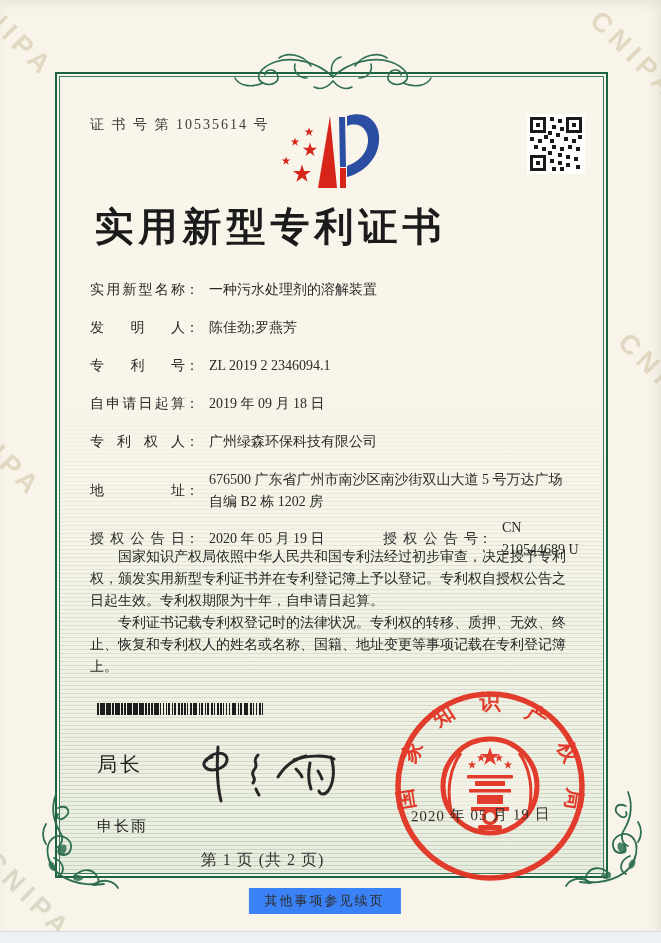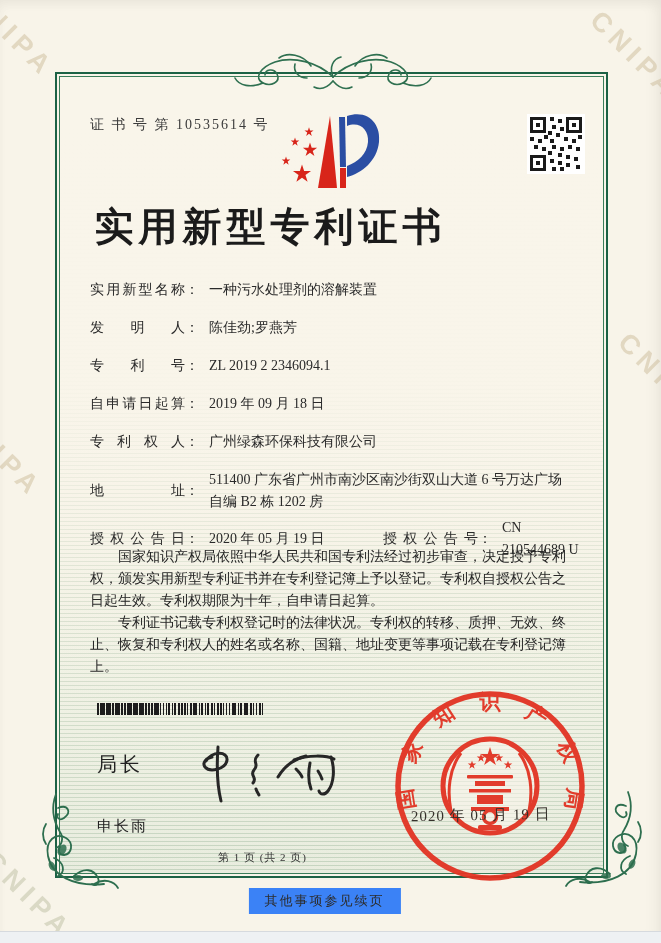--- a/index.html
+++ b/index.html
@@ -102,21 +102,21 @@
   .seal { position:absolute; z-index:6; left:393px; top:689px; width:194px; height:194px; opacity:.95; }
   .seal svg { mix-blend-mode:multiply; }
   .seal-arc-char { font-size:21px; font-weight:bold; font-family:"Liberation Serif","DejaVu Serif",serif; }
   .seal-date {
     position:absolute; z-index:7; left:411px; top:806px;
     font-size:15px; letter-spacing:1px; color:#35312b; transform:rotate(-1deg);
   }
 
   .page-info {
     position:absolute; z-index:5; left:0; width:525px; top:850px;
-    text-align:center; font-size:11px; letter-spacing:1px; color:#333;
+    text-align:center; font-size:16px; letter-spacing:1px; color:#333;
   }
   .note-box {
     position:absolute; z-index:5; top:888px; left:50%; transform:translateX(-54%);
     background:#3b82f6; padding:4px 16px; font-size:13px; letter-spacing:2px; color:#2c2c2c;
   }
   .bottom-strip {
     position:absolute; z-index:8; left:0; bottom:0; width:661px; height:12px;
     background:#eef1f3; border-top:1px solid #d6dade;
   }
 </style>
@@ -282,21 +282,21 @@
     </div>
     <div class="frow">
       <span class="flabel">专利权人</span>
         <span class="fcolon">：</span>
       <span class="fvalue">广州绿森环保科技有限公司</span>
     </div>
     <div class="frow frow-addr">
       <span class="flabel">地址</span>
         <span class="fcolon">：</span>
       <span class="fvalue">
-        <span class="addr-line">511400 广东省广州市南沙区南沙街双山大道 6 号万达广场</span>
+        <span class="addr-line">676500 广东省广州市南沙区南沙街双山大道 5 号万达广场</span>
         <span class="addr-line">自编 B2 栋 1202 房</span>
       </span>
     </div>
     <div class="frow">
       <span class="flabel">授权公告日</span>
         <span class="fcolon">：</span>
       <span class="fvalue fvalue-fixed">2020 年 05 月 19 日</span>
       <span class="flabel flabel2">授权公告号</span>
         <span class="fcolon">：</span>
       <span class="fvalue">CN 210544689 U</span>

